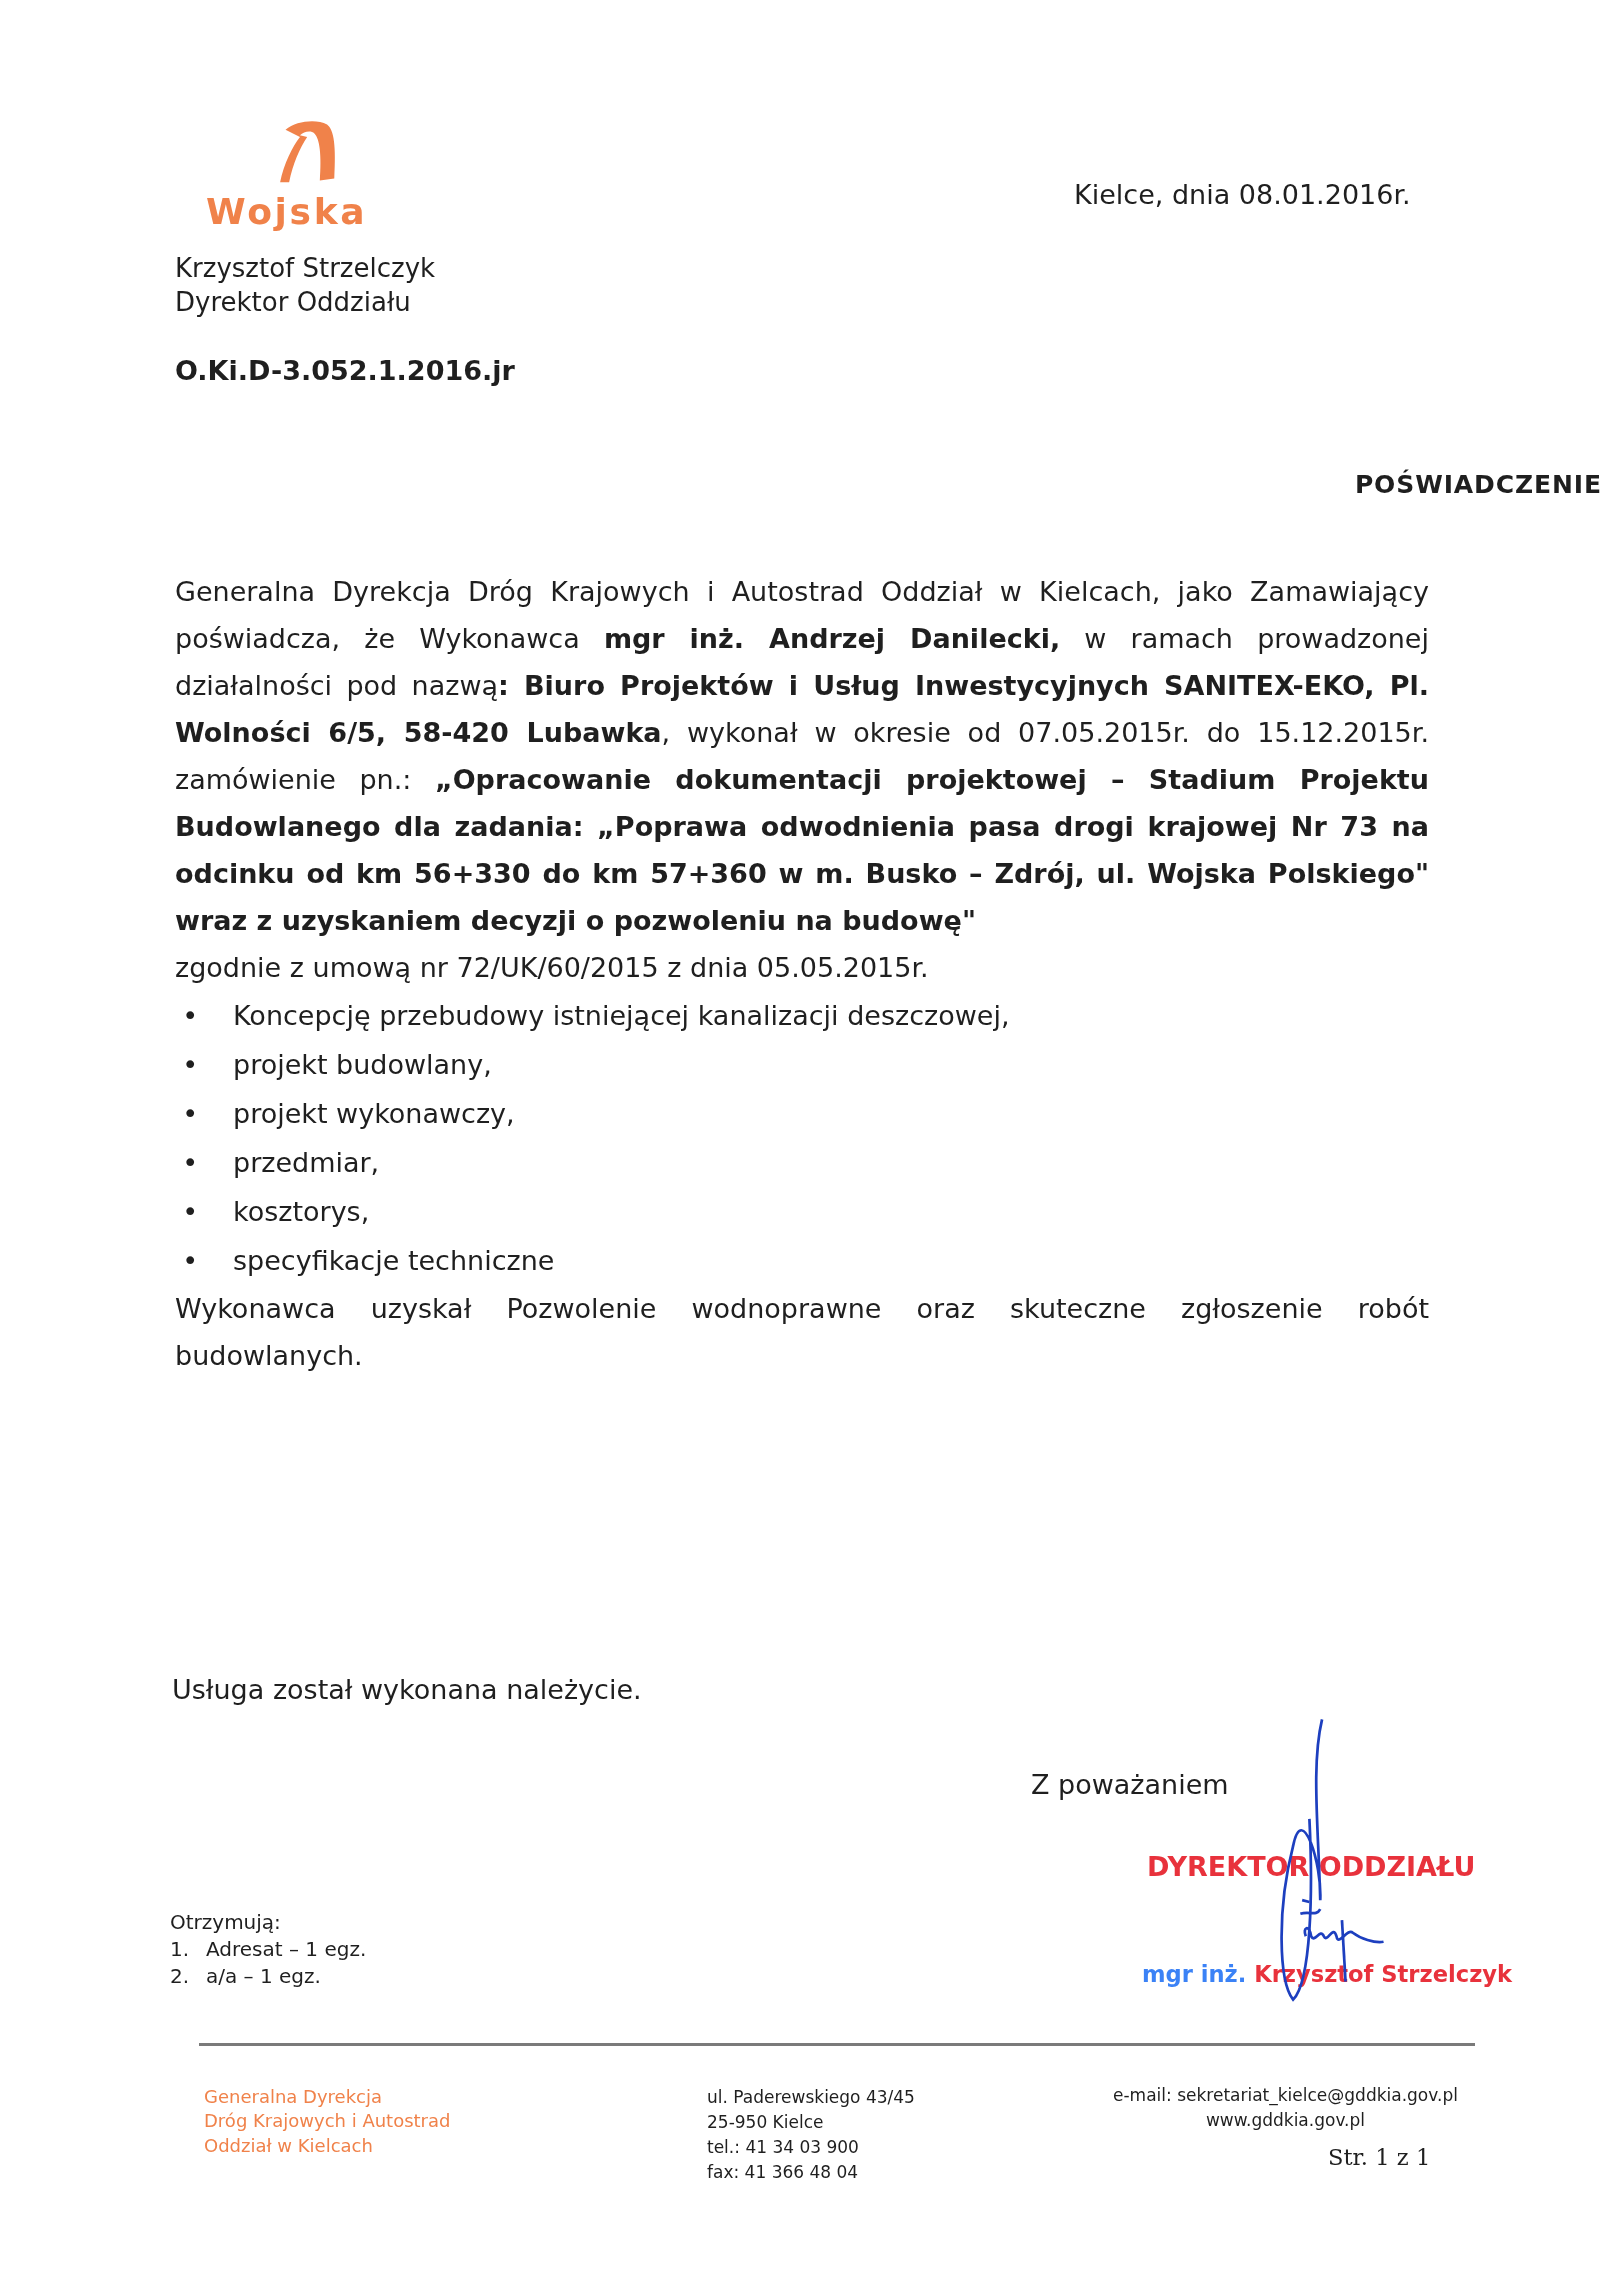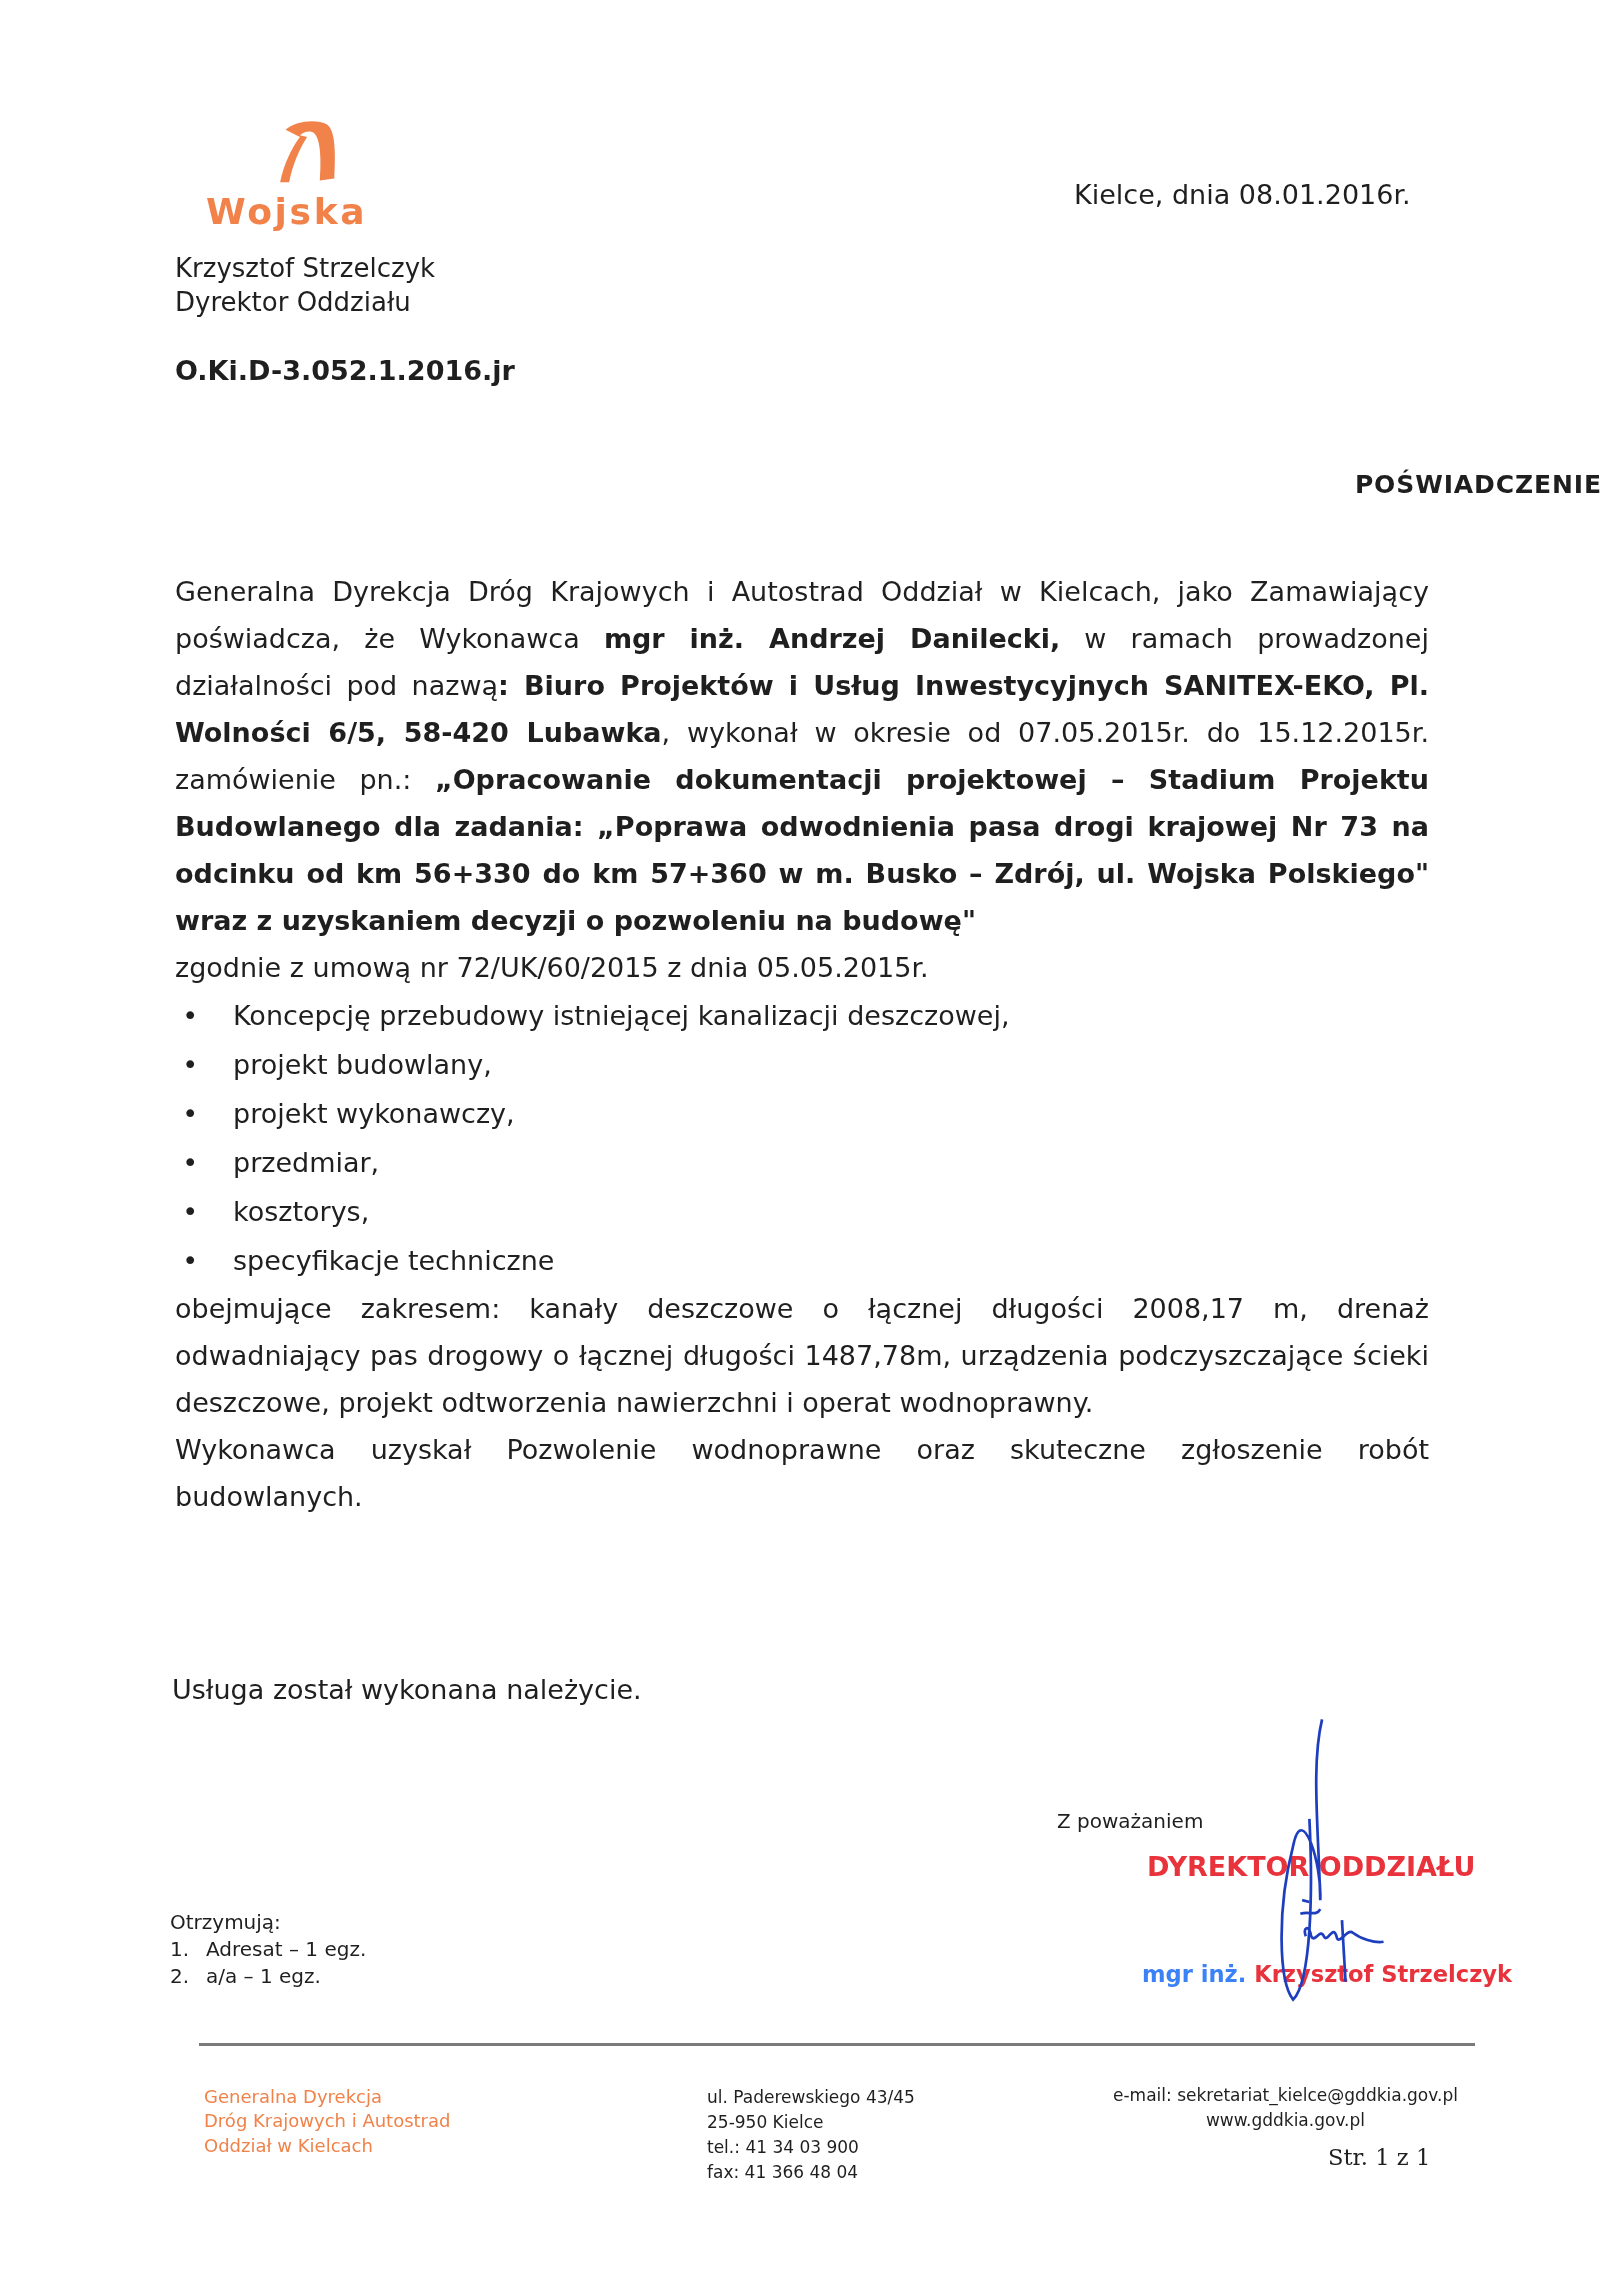--- a/index.html
+++ b/index.html
@@ -12,21 +12,21 @@
   .ref { left:175px; top:355px; font-size:27px; font-weight:bold; }
   .date { left:1074px; top:179px; font-size:27px; }
   .title { left:0; width:1602px; top:470px; text-align:right; font-size:25px; font-weight:bold; letter-spacing:0.9px; }
   .body { left:175px; top:568px; width:1254px; font-size:27px; line-height:47px; }
   .body p { margin:0; text-align:justify; text-align-last:left; }
   .body b { font-weight:bold; }
   ul.tasks { list-style:none; margin:0; padding:0; }
   ul.tasks li { position:relative; padding-left:58px; line-height:49px; }
   ul.tasks li .bullet { position:absolute; left:7.2px; top:0; }
   .closing { left:172px; top:1674px; font-size:27px; }
-  .regards { left:1057px; top:1769px; font-size:20px;margin-top:40px; }
+  .regards { left:1031px; top:1769px; font-size:27px; }
   .stamp1 { left:1147px; top:1851px; font-size:27px; font-weight:bold; color:#e8323c; letter-spacing:0px; }
   .stamp2 { left:1142px; top:1961px; font-size:22.6px; font-weight:bold; color:#e8323c; }
   .stamp2 .pre { color:#3b82f6; }
   .sig { left:1266px; top:1710px; }
   .recips { left:170px; top:1909px; font-size:20px; line-height:27px; }
   .recips .n { display:inline-block; width:36px; }
   .footer-line { left:199px; top:2043px; width:1276px; height:2.7px; background:#7a7a7a; }
   .ft-org { left:204px; top:2085px; font-size:18px; line-height:24.4px; color:#f0824a; }
   .ft-org b { font-weight:normal; }
   .ft-addr { left:707px; top:2085px; font-size:17px; line-height:25px; color:#1f1f1f; }
@@ -59,21 +59,20 @@
   </p>
   <p>zgodnie z umową nr 72/UK/60/2015 z dnia 05.05.2015r.</p>
   <ul class="tasks">
     <li><span class="bullet">•</span><span>Koncepcję przebudowy istniejącej kanalizacji deszczowej,</span></li>
     <li><span class="bullet">•</span><span>projekt budowlany,</span></li>
     <li><span class="bullet">•</span><span>projekt wykonawczy,</span></li>
     <li><span class="bullet">•</span><span>przedmiar,</span></li>
     <li><span class="bullet">•</span><span>kosztorys,</span></li>
     <li><span class="bullet">•</span><span>specyfikacje techniczne</span></li>
   </ul>
-  <p>obejmujące zakresem: kanały deszczowe o łącznej długości 2008,17 m, drenaż odwadniający pas drogowy o łącznej długości 1487,78m, urządzenia podczyszczające ścieki deszczowe, projekt  odtworzenia nawierzchni i operat wodnoprawny.</p>
   <p>Wykonawca uzyskał Pozwolenie wodnoprawne oraz skuteczne zgłoszenie robót budowlanych.</p>
 </div>
 
 <div class="abs closing">Usługa został wykonana należycie.</div>
 <div class="abs regards">Z poważaniem</div>
 
 <div class="abs stamp1">DYREKTOR ODDZIAŁU</div>
 <div class="abs stamp2"><span class="pre">mgr inż. </span><span>Krzysztof Strzelczyk</span></div>
 
 <svg class="abs sig" width="217" height="299" viewBox="0 0 240 330">

